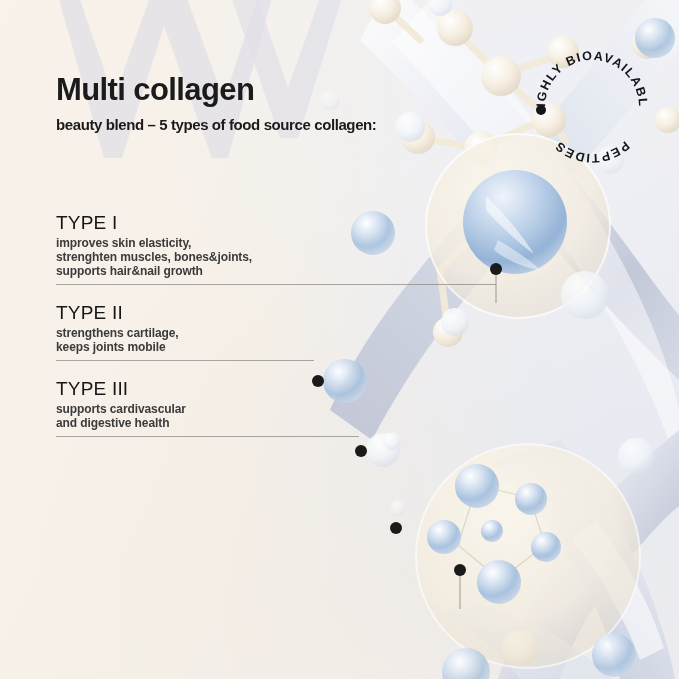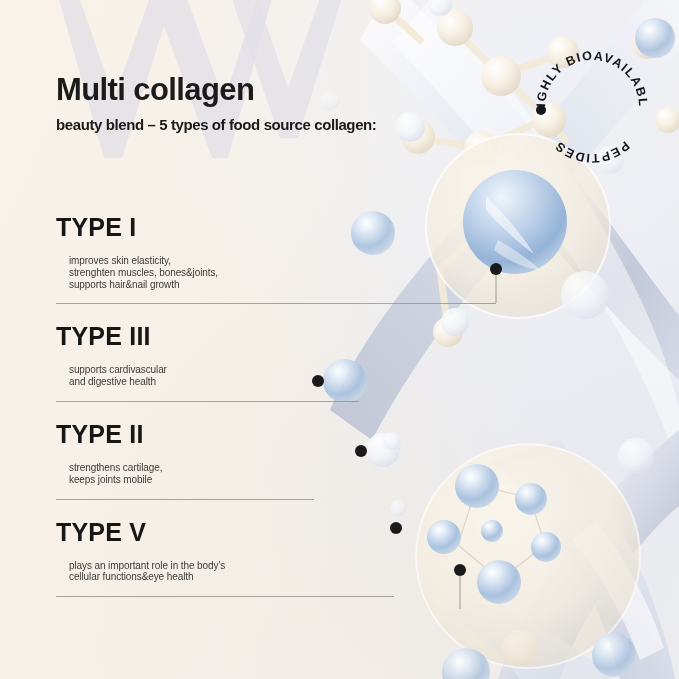--- a/index.html
+++ b/index.html
@@ -66,33 +66,33 @@
 
   .types {
     position: absolute;
     left: 56px;
     top: 212px;
     width: 420px;
     z-index: 6;
   }
   .type-block { position: relative; }
   .type-heading {
-    font-size: 25px;
-    font-weight: 700;
+    font-size: 19px;
+    font-weight: 400;
     letter-spacing: 0.2px;
     color: #161616;
     margin: 0 0 1px 0;
     line-height: 1.2;
   }
   .type-desc {
-    font-size: 10px;
-    font-weight: 400;
+    font-size: 12px;
+    font-weight: 700;
     color: #3b3b3b;
     line-height: 1.18;
-    margin: 13px;
+    margin: 0;
     white-space: pre-line;
     letter-spacing: -0.1px;
   }
   .type-rule {
     height: 1px;
     background: #8e8a86;
     opacity: 0.75;
     margin-top: 6px;
   }
 
@@ -251,39 +251,33 @@
 
     <div class="type-block" style="margin-bottom:17px;">
       <p class="type-heading">TYPE I</p>
       <p class="type-desc">improves skin elasticity,
 strenghten muscles, bones&amp;joints,
 supports hair&amp;nail growth</p>
       <div class="type-rule" style="width:440px;"></div>
     </div>
 
     <div class="type-block" style="margin-bottom:17px;">
+      <p class="type-heading">TYPE II</p>
+      <p class="type-desc">strengthens cartilage,
+keeps joints mobile</p>
+      <div class="type-rule" style="width:258px;"></div>
+    </div>
+
+    <div class="type-block" style="margin-bottom:17px;">
       <p class="type-heading">TYPE III</p>
       <p class="type-desc">supports cardivascular
 and digestive health</p>
       <div class="type-rule" style="width:303px;"></div>
     </div>
 
-    <div class="type-block" style="margin-bottom:17px;">
-      <p class="type-heading">TYPE II</p>
-      <p class="type-desc">strengthens cartilage,
-keeps joints mobile</p>
-      <div class="type-rule" style="width:258px;"></div>
-    </div>
-
-    <div class="type-block" style="margin-bottom:17px;">
-      <p class="type-heading">TYPE V</p>
-      <p class="type-desc">plays an important role in the body’s
-cellular functions&amp;eye health</p>
-      <div class="type-rule" style="width:338px;"></div>
-    </div>
 
   </div>
 
   <svg class="connectors" viewBox="0 0 679 679">
     <g stroke="#8e8a86" stroke-width="1" fill="none" opacity="0.85">
       <path d="M496 303 L496 273"></path>
       <path d="M460 609 L460 574"></path>
     </g>
     <circle cx="496" cy="269" r="6" fill="#1a1a1a"></circle>
     <circle cx="318" cy="381" r="6" fill="#1a1a1a"></circle>

